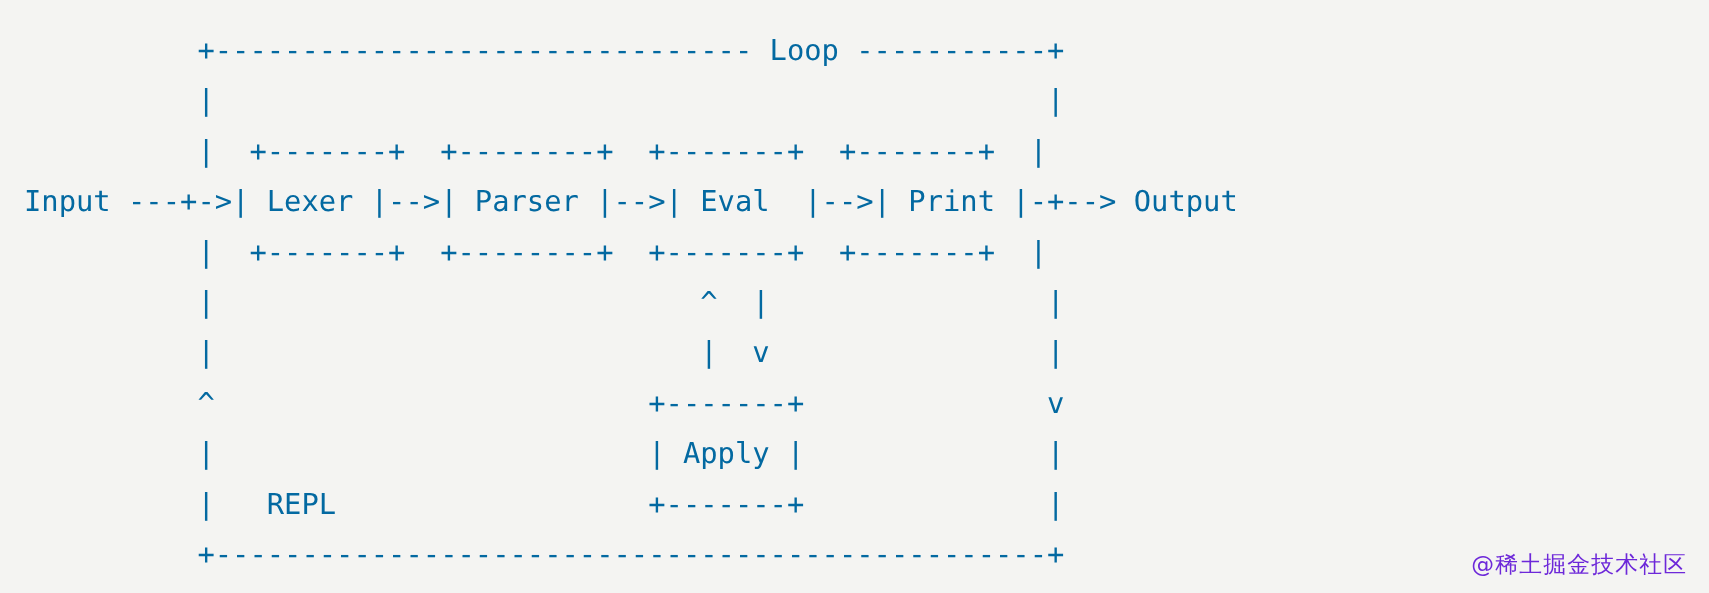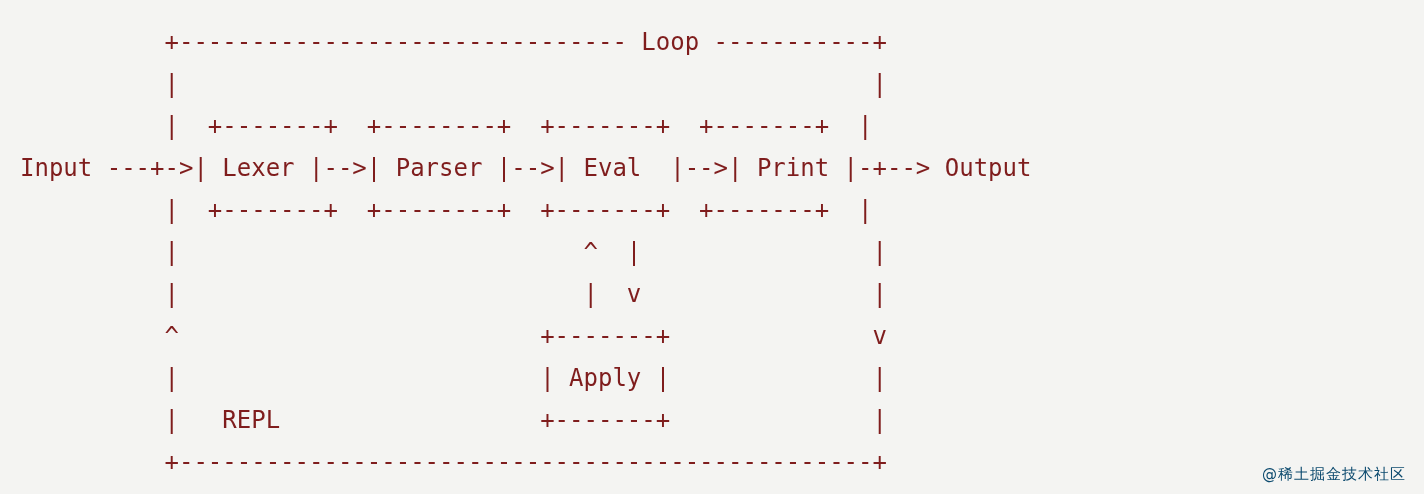--- a/index.html
+++ b/index.html
@@ -25,32 +25,32 @@
   }
   pre.ascii-art {
     margin: 0;
     position: absolute;
     left: 20px;
     top: 21px;
     font-family: "DejaVu Sans Mono", "Liberation Mono", monospace;
     font-size: 24px;
     line-height: 42px;
     letter-spacing: 0px;
-    color: #7f1d1d;
+    color: #0369a1;
     white-space: pre;
     font-weight: 400;
     -webkit-font-smoothing: antialiased;
   }
   .watermark {
     position: absolute;
     right: 18px;
     bottom: 10px;
     font-family: "DejaVu Sans", "Liberation Sans", sans-serif;
-    font-size: 15px;
-    color: #0c4a6e;
+    font-size: 19px;
+    color: #6d28d9;
     letter-spacing: 1px;
     user-select: none;
   }
 </style>
 </head>
 <body>
 
 <div id="ascii-canvas">
   <pre class="ascii-art">          +------------------------------- Loop -----------+
           |                                                |

